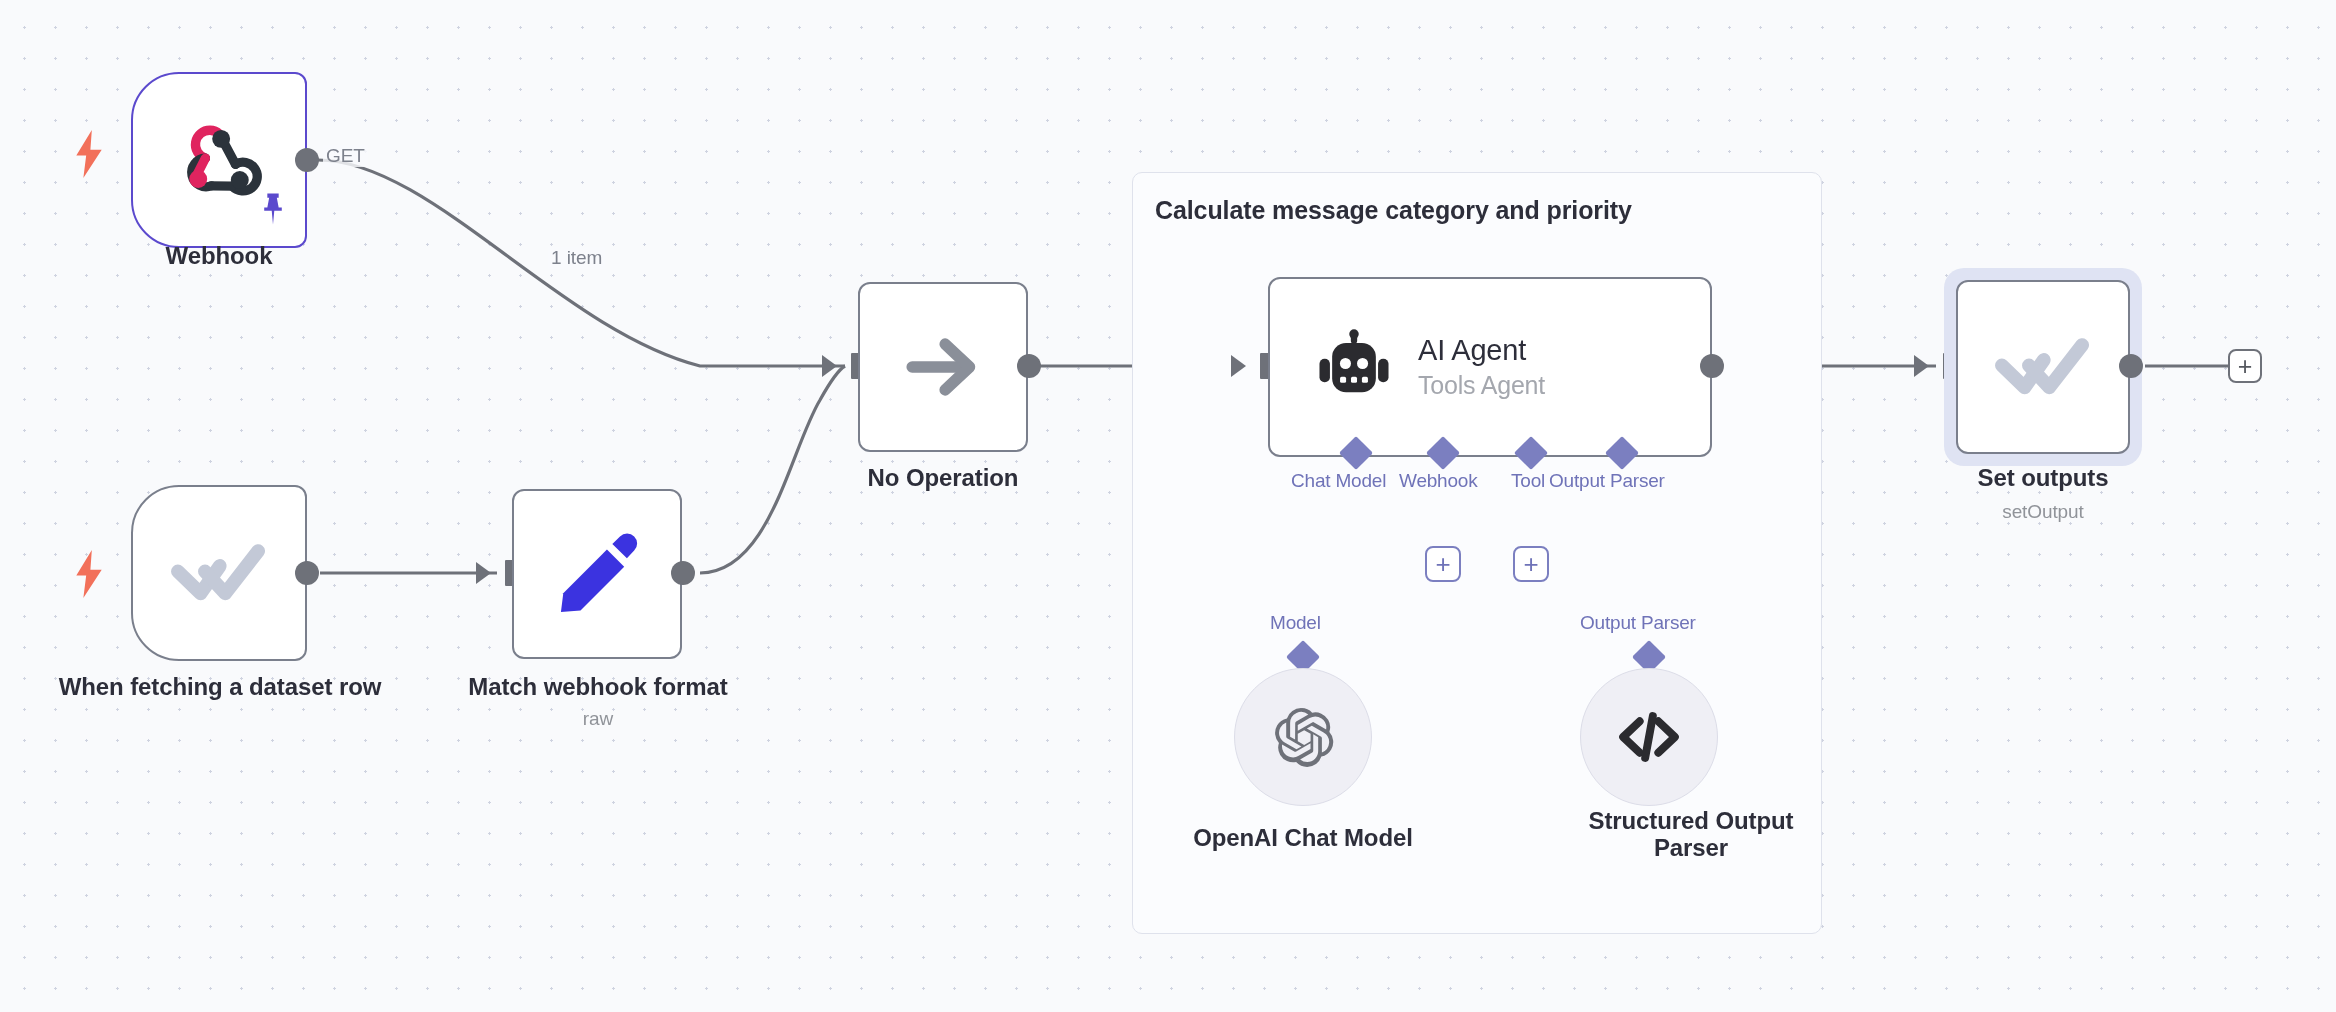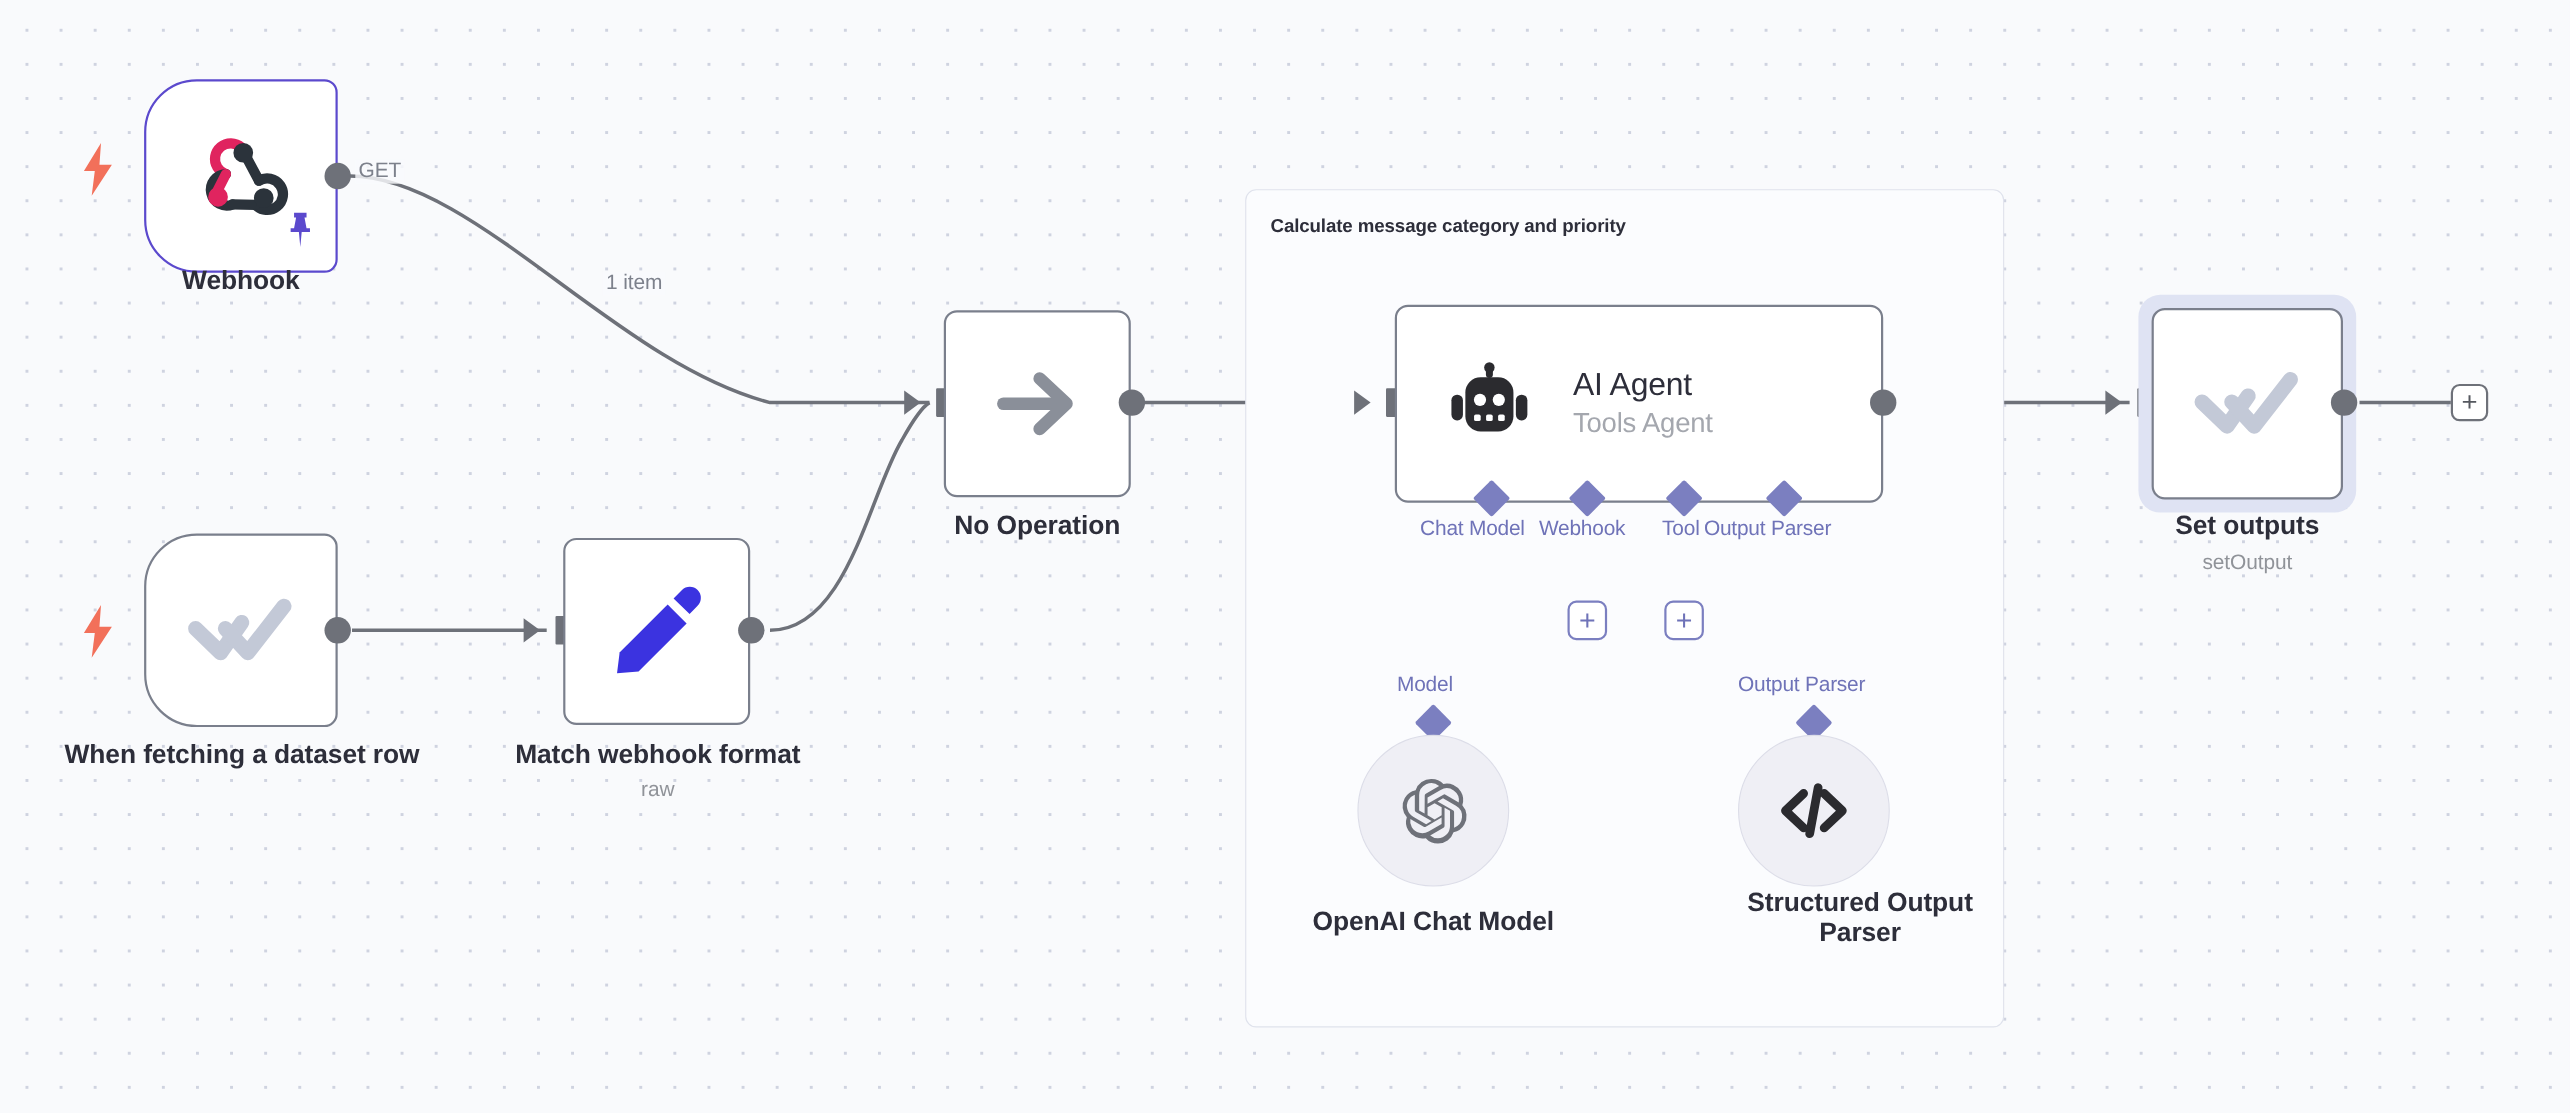--- a/index.html
+++ b/index.html
@@ -19,21 +19,21 @@
   }
   
   .group-box {
     position: absolute;
     border: 1px solid #dfe2ec;
     border-radius: 10px;
     background: #fbfcfe;
   }
   .group-title {
     position: absolute;
-    font-size: 17px;
+    font-size: 25px;
     font-weight: 600;
     color: #2d2e3a;
     letter-spacing: -0.1px;
     white-space: nowrap;
   }
   
   .node {
     position: absolute;
     background: #ffffff;
     border: 2.5px solid #7a7f8c;
@@ -245,21 +245,21 @@
     <svg width="86" height="86" viewBox="0 0 24 24">
       <path d="M3.4 12 H18.6" fill="none" stroke="#8a8f99" stroke-width="3.2" stroke-linecap="round"></path>
       <path d="M12.6 5.6 L19.4 12 L12.6 18.4" fill="none" stroke="#8a8f99" stroke-width="3.2" stroke-linecap="round" stroke-linejoin="round"></path>
     </svg>
   </div>
   <div class="port-out" style="left:1017px; top:354px;"></div>
   <div class="node-label" style="left:788px; top:464px; width:310px;">No Operation</div>
 
   <div class="arrow-head" style="left:1231px; top:355px;"></div>
   <div class="port-in" style="left:1260px; top:353px;"></div>
-  <div class="node square" style="left:1268px; top:277px; width:444px; height:180px; justify-content:flex-start; padding-left:46px; gap:38px;">
+  <div class="node square" style="left:1268px; top:277px; width:444px; height:180px; justify-content:flex-start; padding-left:46px; gap:26px;">
     <svg width="76" height="76" viewBox="0 0 24 24">
       <rect x="11" y="1.2" width="2" height="3.4" rx="1" fill="#2b2b2f"></rect>
       <circle cx="12" cy="1.6" r="1.5" fill="#2b2b2f"></circle>
       <rect x="5.1" y="4.4" width="13.8" height="15.6" rx="4.4" fill="#2b2b2f"></rect>
       <rect x="1.1" y="9.4" width="3.3" height="7.4" rx="1.6" fill="#2b2b2f"></rect>
       <rect x="19.6" y="9.4" width="3.3" height="7.4" rx="1.6" fill="#2b2b2f"></rect>
       <circle cx="9.3" cy="10.9" r="1.75" fill="#ffffff"></circle>
       <circle cx="14.7" cy="10.9" r="1.75" fill="#ffffff"></circle>
       <rect x="7.6" y="15.1" width="1.9" height="1.9" rx="0.5" fill="#ffffff"></rect>
       <rect x="11.05" y="15.1" width="1.9" height="1.9" rx="0.5" fill="#ffffff"></rect>

